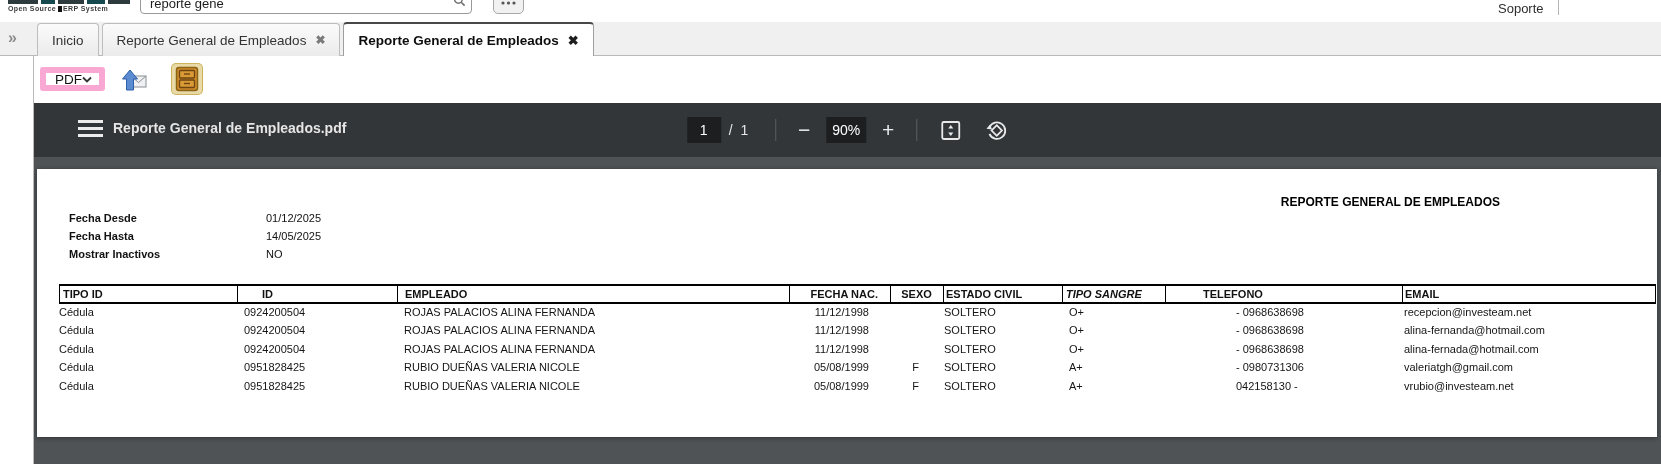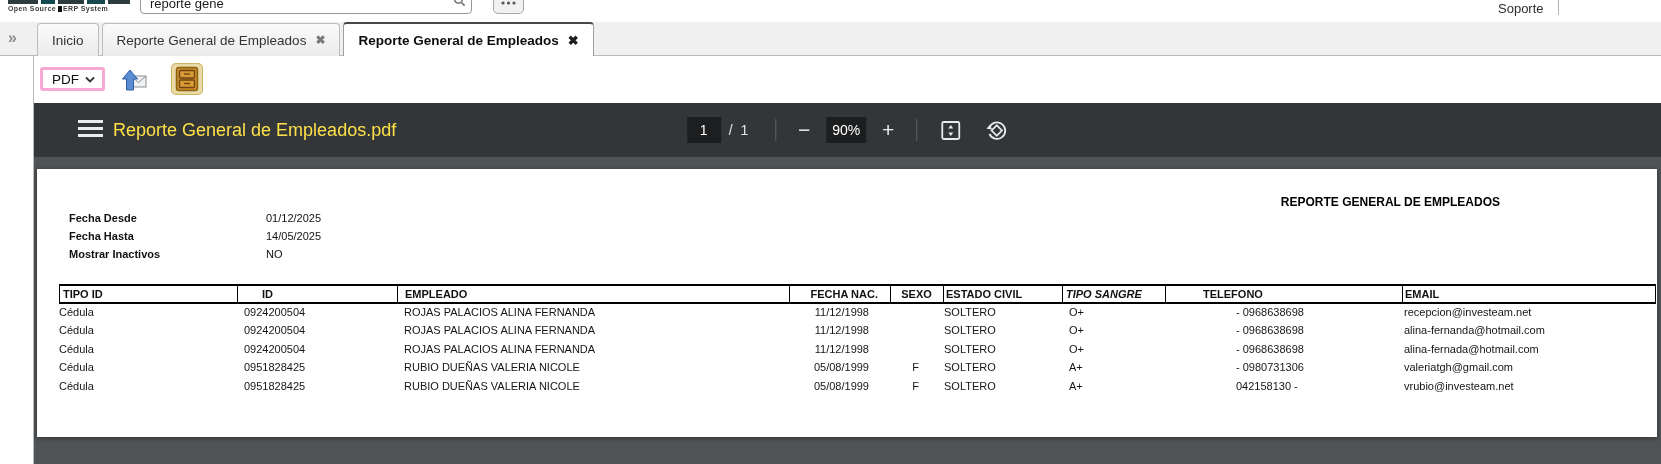--- a/index.html
+++ b/index.html
@@ -36,30 +36,30 @@
     border:1px solid #bdbdbd; border-bottom:none; border-radius:4px 4px 0 0;
     display:flex; align-items:center; gap:9px; font-size:13.5px; color:#333; cursor:pointer; white-space:nowrap; }
   .tab.active { height:33px; background:#fff; border-color:#9e9e9e; border-top:2px solid #474747;
     font-weight:bold; color:#0d0d0d; }
   .tab-close { font-size:12px; color:#7a7a7a; font-weight:bold; line-height:1; }
   .tab.active .tab-close { color:#1d1d1d; font-size:13px; }
   
   .content { position:absolute; top:56px; left:33px; right:0; bottom:0; border-left:1px solid #b9b9b9; background:#fff; }
   .report-toolbar { position:relative; height:47px; background:#fff; }
   .format-select { position:absolute; left:6px; top:11px; width:65px; height:24px;
-    border:3px solid #f9a8d4; border-radius:3px; background:#fff; font-size:13.5px; color:#111;
+    border:6px solid #f9a8d4; border-radius:3px; background:#fff; font-size:13.5px; color:#111;
     display:flex; align-items:center; justify-content:space-between; padding:0 7px 0 9px; cursor:pointer; }
   .tb-icon { position:absolute; top:8px; width:30px; height:30px; display:flex; align-items:center; justify-content:center; cursor:pointer; }
   .tb-mail { left:85px; }
   .tb-archive { left:138px; background:#e9d9a6; border-radius:4px; box-shadow:0 0 0 1px #cdb35c; }
   
   .pdf-toolbar { position:relative; height:54px; background:#323639; color:#f1f1f1; }
   .hamburger { position:absolute; left:44px; top:17px; width:25px; cursor:pointer; }
   .hamburger i { display:block; height:3px; background:#ececec; margin-bottom:4px; }
-  .pdf-title { position:absolute; left:79px; top:17px; font-size:18px; font-weight:normal; color:#fde047; white-space:nowrap; }
+  .pdf-title { position:absolute; left:79px; top:17px; font-size:14px; font-weight:bold; color:#e5e5e5; white-space:nowrap; }
   .pdf-controls { position:absolute; left:50%; top:0; transform:translateX(-50%); height:54px;
     display:flex; align-items:center; font-size:14px; }
   .dark-box { background:#1c1e20; height:26px; display:flex; align-items:center; justify-content:center; color:#fff; }
   .page-box { width:34px; cursor:text; }
   .page-total { margin:0 12px 0 8px; color:#e6e6e6; }
   .ctl-sep { width:1px; height:22px; background:#5c6063; margin:0 15px; }
   .zoom-minus, .zoom-plus { font-size:21px; color:#e9e9e9; width:26px; text-align:center; cursor:pointer; }
   .zoom-box { width:40px; margin:0 9px; }
   .ctl-icon { margin-left:24px; cursor:pointer; display:flex; align-items:center; }
   

